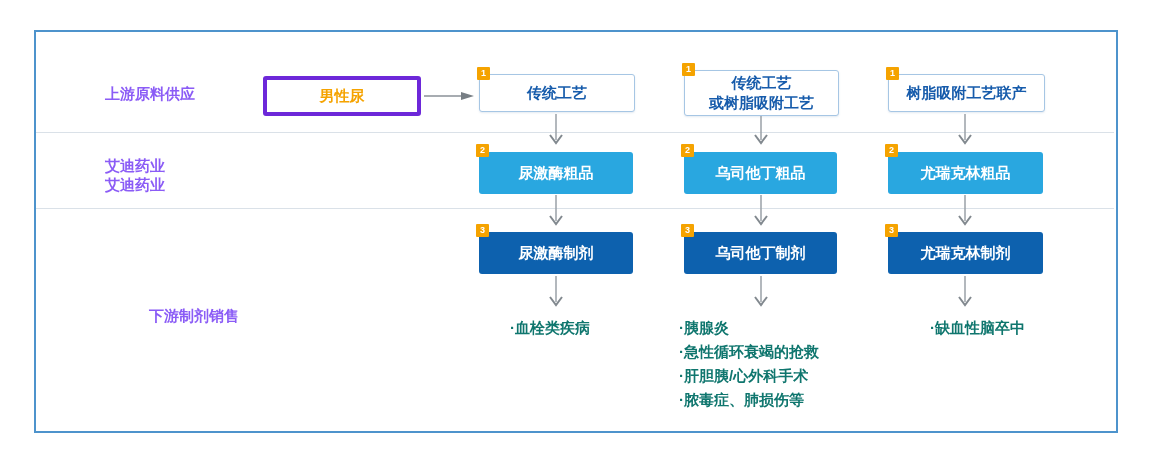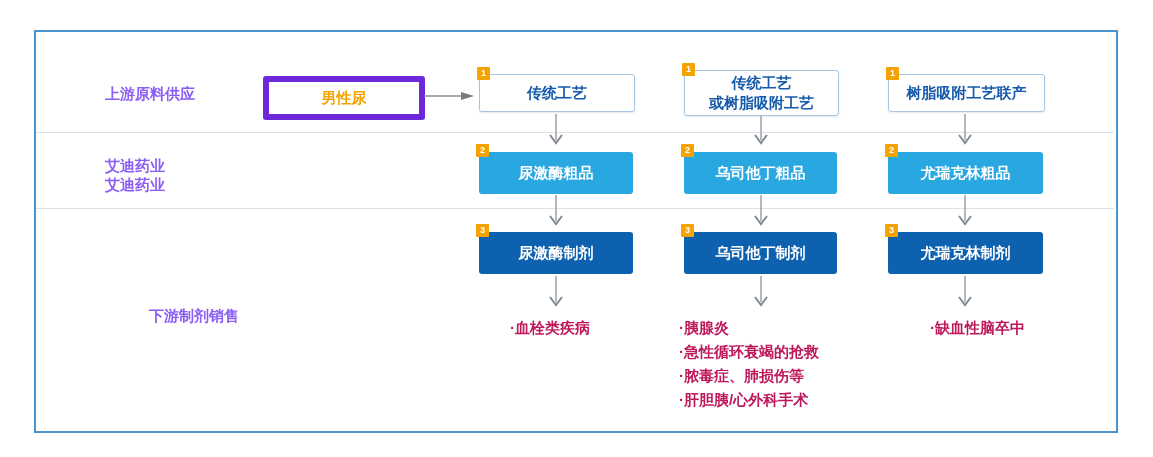--- a/index.html
+++ b/index.html
@@ -5,36 +5,36 @@
   html,body{margin:0;padding:0;background:#fff;}
   .canvas{
     position:relative;width:1153px;height:457px;background:#ffffff;
     font-family:"Liberation Sans",sans-serif;overflow:hidden;
   }
   .frame{position:absolute;left:34px;top:30px;width:1080px;height:399px;
     border:2px solid #4D93CC;background:transparent;}
   .divider{position:absolute;left:36px;width:1078px;height:1px;background:#DAE1E8;}
   .rowlabel{position:absolute;color:#8b5cf6;font-weight:bold;font-size:15px;line-height:19px;white-space:nowrap;}
   .srcbox{position:absolute;left:263px;top:76px;width:150px;height:32px;
-    background:#fff;border:6px solid #6d28d9;border-radius:3px;
+    background:#fff;border:4px solid #6d28d9;border-radius:3px;
     color:#F5A300;font-weight:bold;font-size:15px;
     display:flex;align-items:center;justify-content:center;}
   .procbox{position:absolute;background:#fff;border:1px solid #A6C6E4;border-radius:3px;
     color:#165BAB;font-weight:bold;font-size:15px;line-height:20px;text-align:center;
     display:flex;flex-direction:column;align-items:center;justify-content:center;
     box-shadow:0 1px 2px rgba(100,140,180,0.18);}
   .bluebox{position:absolute;border-radius:3px;color:#ffffff;font-weight:bold;font-size:15px;
     display:flex;align-items:center;justify-content:center;}
   .light{background:#29A7E0;}
   .dark{background:#0D61AE;}
   .badge{position:absolute;left:-3px;top:-8px;width:13px;height:13px;background:#F5A300;
     color:#fff;font-size:9px;font-weight:bold;display:flex;align-items:center;justify-content:center;
     border-radius:1px;line-height:1;}
   .arrow{position:absolute;}
-  .ind{position:absolute;color:#be185d;font-weight:bold;font-size:15px;line-height:24px;white-space:nowrap;}
+  .ind{position:absolute;color:#0f766e;font-weight:bold;font-size:15px;line-height:24px;white-space:nowrap;}
 </style>
 </head>
 <body>
 
 <div class="canvas">
 
   <div class="frame"></div>
   <div class="divider" style="top:132px;"></div>
   <div class="divider" style="top:208px;"></div>
 
@@ -131,20 +131,20 @@
     <line x1="8" y1="0" x2="8" y2="26" stroke="#9AA1A7" stroke-width="1.5"></line>
     <polyline points="2,21 8,29 14,21" fill="none" stroke="#82898F" stroke-width="2"></polyline>
   </svg>
 
   <div class="ind" style="left:510px;top:316px;">
     <div>·血栓类疾病</div>
   </div>
   <div class="ind" style="left:679px;top:316px;">
     <div>·胰腺炎</div>
     <div>·急性循环衰竭的抢救</div>
+    <div>·肝胆胰/心外科手术</div>
     <div>·脓毒症、肺损伤等</div>
-    <div>·肝胆胰/心外科手术</div>
   </div>
   <div class="ind" style="left:930px;top:316px;">
     <div>·缺血性脑卒中</div>
   </div>
 
 </div>
 
 </body></html>

